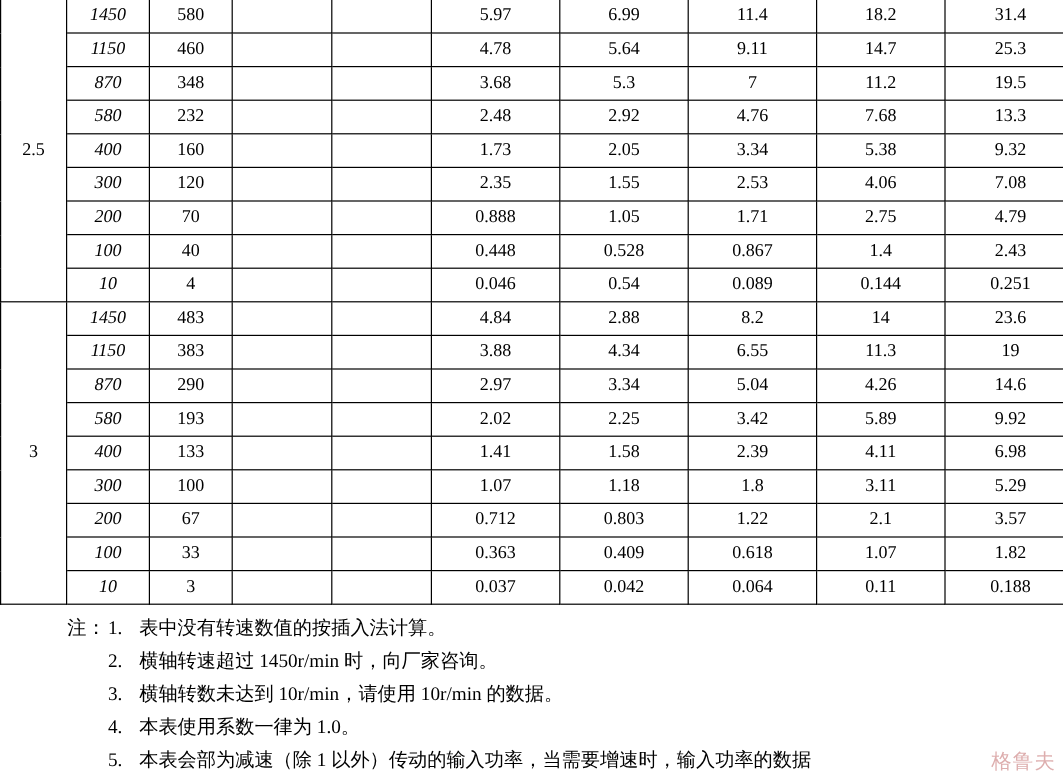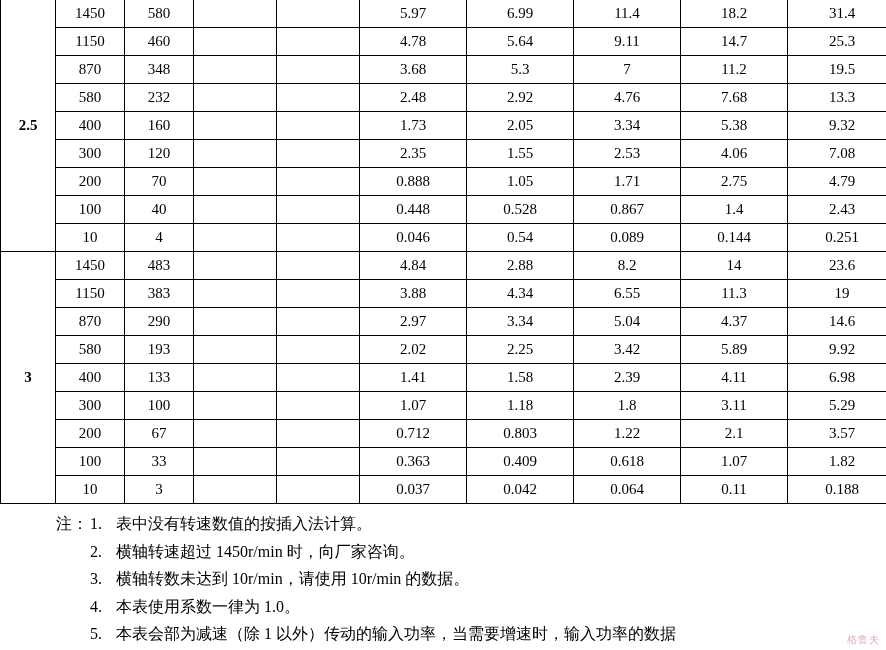--- a/index.html
+++ b/index.html
@@ -32,23 +32,22 @@
     text-align: center;
     vertical-align: middle;
     font-size: 15px;
     font-family: "Liberation Serif", serif;
     padding: 0;
   }
   td.group {
     width: 54px;
     border-left: none;
     font-size: 15px;
-    font-weight: bold;
-  }
-  td.c1 { width: 68px; }
+  }
+  td.c1 { width: 68px; font-style: italic; }
   td.c2 { width: 68px; }
   td.c3 { width: 82px; }
   td.c4 { width: 82px; }
   td.c5 { width: 106px; }
   td.c6 { width: 106px; }
   td.c7 { width: 106px; }
   td.c8 { width: 106px; }
   td.c9 { width: 108px; border-right: none; }
   
   tr.first td { border-top: none; }
@@ -94,21 +93,21 @@
     text-align: right;
     color: #d8a0a0;
     font-size: 17px;
     font-family: "Liberation Serif", serif;
     opacity: 0.85;
     pointer-events: none;
     line-height: 1.1;
   }
   .watermark .wm-cn {
     display: block;
-    font-size: 10px;
+    font-size: 17px;
     letter-spacing: 1px;
     margin-bottom: 1px;
   }
 </style>
 </head>
 <body>
 
 <div class="page">
 
   <table class="spec">
@@ -237,21 +236,21 @@
           <td class="c9">19</td>
         </tr>
         <tr>
           <td class="c1">870</td>
           <td class="c2">290</td>
           <td class="c3"></td>
           <td class="c4"></td>
           <td class="c5">2.97</td>
           <td class="c6">3.34</td>
           <td class="c7">5.04</td>
-          <td class="c8">4.37</td>
+          <td class="c8">4.26</td>
           <td class="c9">14.6</td>
         </tr>
         <tr>
           <td class="c1">580</td>
           <td class="c2">193</td>
           <td class="c3"></td>
           <td class="c4"></td>
           <td class="c5">2.02</td>
           <td class="c6">2.25</td>
           <td class="c7">3.42</td>

